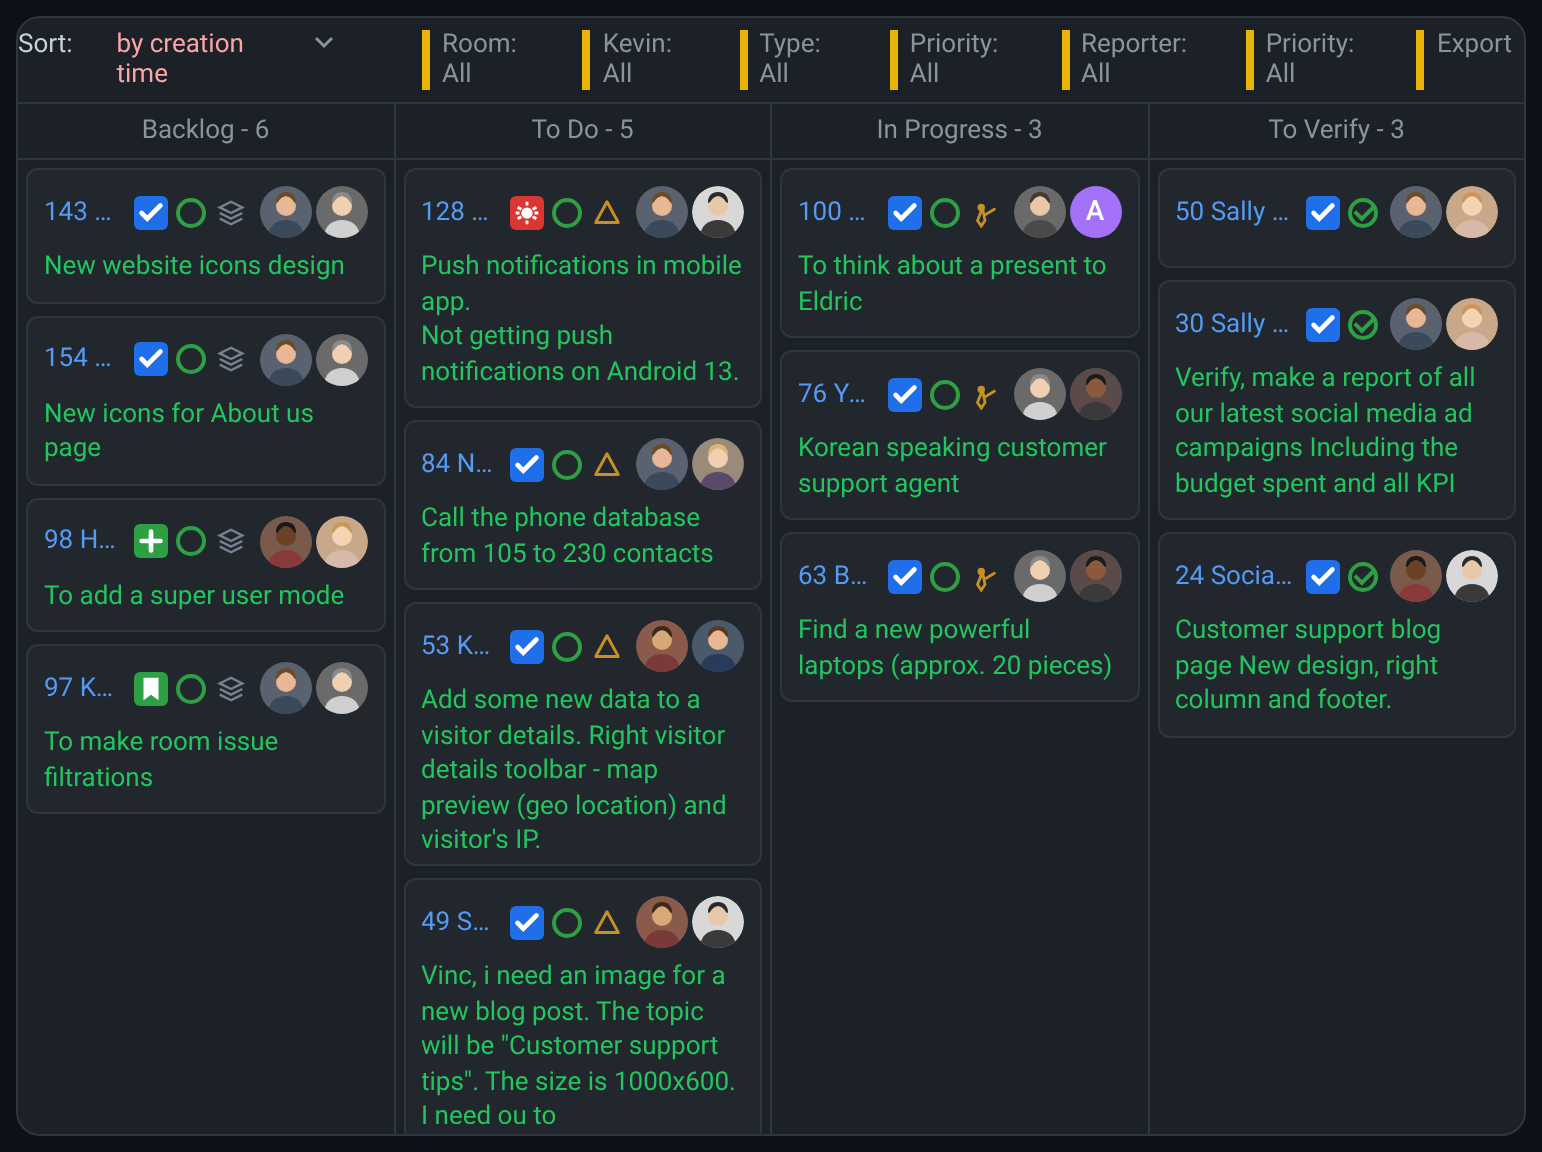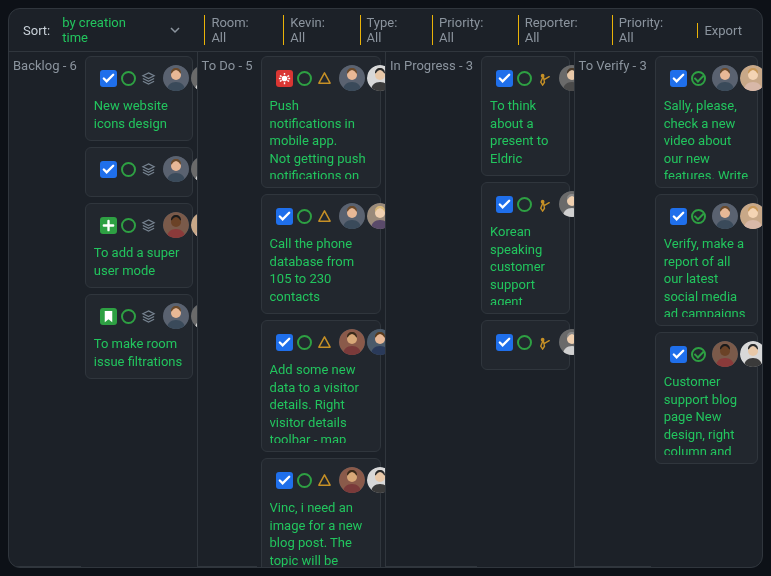--- a/index.html
+++ b/index.html
@@ -1,26 +1,26 @@
 <!DOCTYPE html>
 <html><head>
 <meta charset="utf-8">
 <style>
 *{box-sizing:border-box;margin:0;padding:0}
 body{background:#0d1117;font-family:-apple-system,BlinkMacSystemFont,"Segoe UI",Roboto,sans-serif;font-size:13px;color:#c9d1d9;padding:8px}
 .board{background:#1c2128;border:1px solid #30363d;border-radius:12px;width:755px;height:560px;overflow:hidden;display:flex;flex-direction:column}
-.toolbar{display:flex;align-items:center;padding:6px 14px;border-bottom:1px solid #30363d;gap:12px;font-size:13px;color:#8b949e}
+.toolbar{display:flex;padding:6px 0;border-bottom:1px solid #30363d;gap:22px;font-size:13px;color:#8b949e}
 .toolbar .sort-label{color:#c9d1d9}
-.toolbar .sort-value{color:#22c55e}
+.toolbar .sort-value{color:#fca5a5}
 .toolbar .spacer{flex:1}
-.toolbar .filter{padding:0 6px;border-left:1px solid #eab308;color:#8b949e;cursor:pointer}
+.toolbar .filter{padding:0 6px;border-left:4px solid #eab308;color:#8b949e;cursor:pointer}
 .toolbar .filter:first-of-type{border-left:none}
 .chev{display:inline-block;margin-left:6px}
 .columns{display:flex;flex:1;overflow:hidden}
-.col{flex:1;min-width:0;display:flex;flex-direction:row;border-right:1px solid #30363d}
+.col{flex:1;min-width:0;display:flex;flex-direction:column;border-right:1px solid #30363d}
 .col:last-child{border-right:none}
 .col-header{text-align:center;padding:6px 4px;color:#8b949e;font-size:13px;border-bottom:1px solid #30363d}
 .col-body{flex:1;overflow-y:auto;padding:4px;display:flex;flex-direction:column;gap:6px}
 .col-body::-webkit-scrollbar{width:0}
 .card{background:#22272e;border:1px solid #30363d;border-radius:6px;padding:8px;cursor:pointer}
 .card-top{display:flex;align-items:center;gap:6px;margin-bottom:6px}
 .card-title{color:#539bf5;font-size:13px;white-space:nowrap;overflow:hidden;text-overflow:ellipsis;flex:0 1 auto;max-width:95px}
 .icons{display:flex;gap:4px;align-items:center}
 .avatars{display:flex;gap:2px;margin-left:auto}
 .avatar{width:26px;height:26px;border-radius:50%;background:#444c56;display:flex;align-items:center;justify-content:center;font-size:14px;color:#fff;overflow:hidden;flex-shrink:0}
@@ -118,20 +118,21 @@
                     <use href="#person"></use>
                   </svg>
                 </div>
                 <div class="avatar">
                   <svg viewBox="0 0 26 26" style="--bg:#6a6a6a;--skin:#f0d0b0;--hair:#8a8a8a;--shirt:#d0d0d0">
                     <use href="#person"></use>
                   </svg>
                 </div>
         </span>
       </div>
+      <div class="desc">New icons for About us page</div>
           </div>
           <div class="card">
       <div class="card-top">
         <span class="card-title">98 Helen Bell</span>
         <span class="icons">
           <span class="icn type-plus">
                   <svg viewBox="0 0 16 16">
                     <path d="M8 3v10M3 8h10" stroke="#fff" stroke-width="2.5" stroke-linecap="round"></path>
                   </svg>
                 </span>
@@ -406,20 +407,21 @@
                     <use href="#person"></use>
                   </svg>
                 </div>
                 <div class="avatar">
                   <svg viewBox="0 0 26 26" style="--bg:#5a4a4a;--skin:#8b5a3c;--hair:#1a1a1a;--shirt:#3a3a3a">
                     <use href="#person"></use>
                   </svg>
                 </div>
         </span>
       </div>
+      <div class="desc">Find a new powerful laptops (approx. 20 pieces)</div>
           </div>
         </div>
       </div>
       <div class="col">
         <div class="col-header">To Verify - 3</div>
         <div class="col-body">
           <div class="card">
       <div class="card-top">
         <span class="card-title">50 Sally French</span>
         <span class="icons">
@@ -437,21 +439,20 @@
                     <use href="#person"></use>
                   </svg>
                 </div>
                 <div class="avatar">
                   <svg viewBox="0 0 26 26" style="--bg:#c8a888;--skin:#f4d4b4;--hair:#c89858;--shirt:#d8b8a8">
                     <use href="#person"></use>
                   </svg>
                 </div>
         </span>
       </div>
-      <div class="desc">Sally, please, check a new video about our new features. Write down all your comments, I want to discuss with you the</div>
           </div>
           <div class="card">
       <div class="card-top">
         <span class="card-title">30 Sally French</span>
         <span class="icons">
           <span class="icn type-checkbox">
                   <svg viewBox="0 0 16 16">
                     <path d="M3 8l3 3 7-7" stroke="#fff" stroke-width="2.5" fill="none" stroke-linecap="round"></path>
                   </svg>
                 </span>

